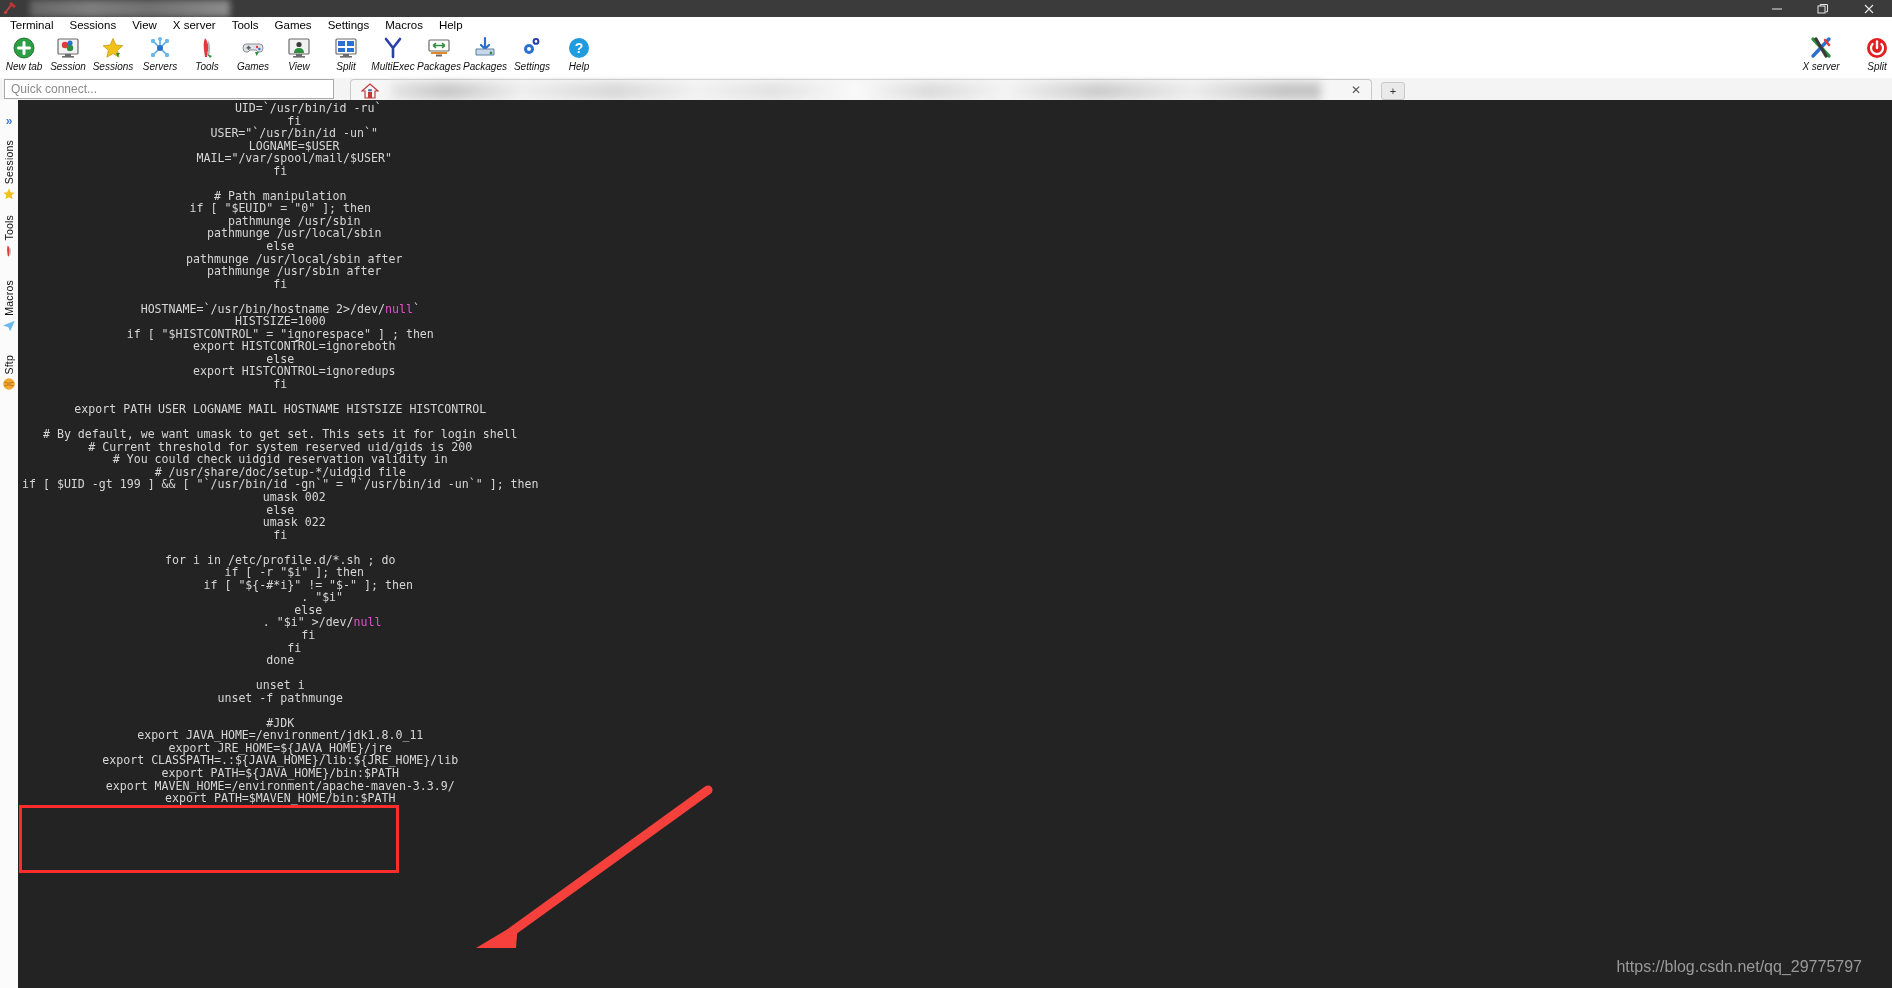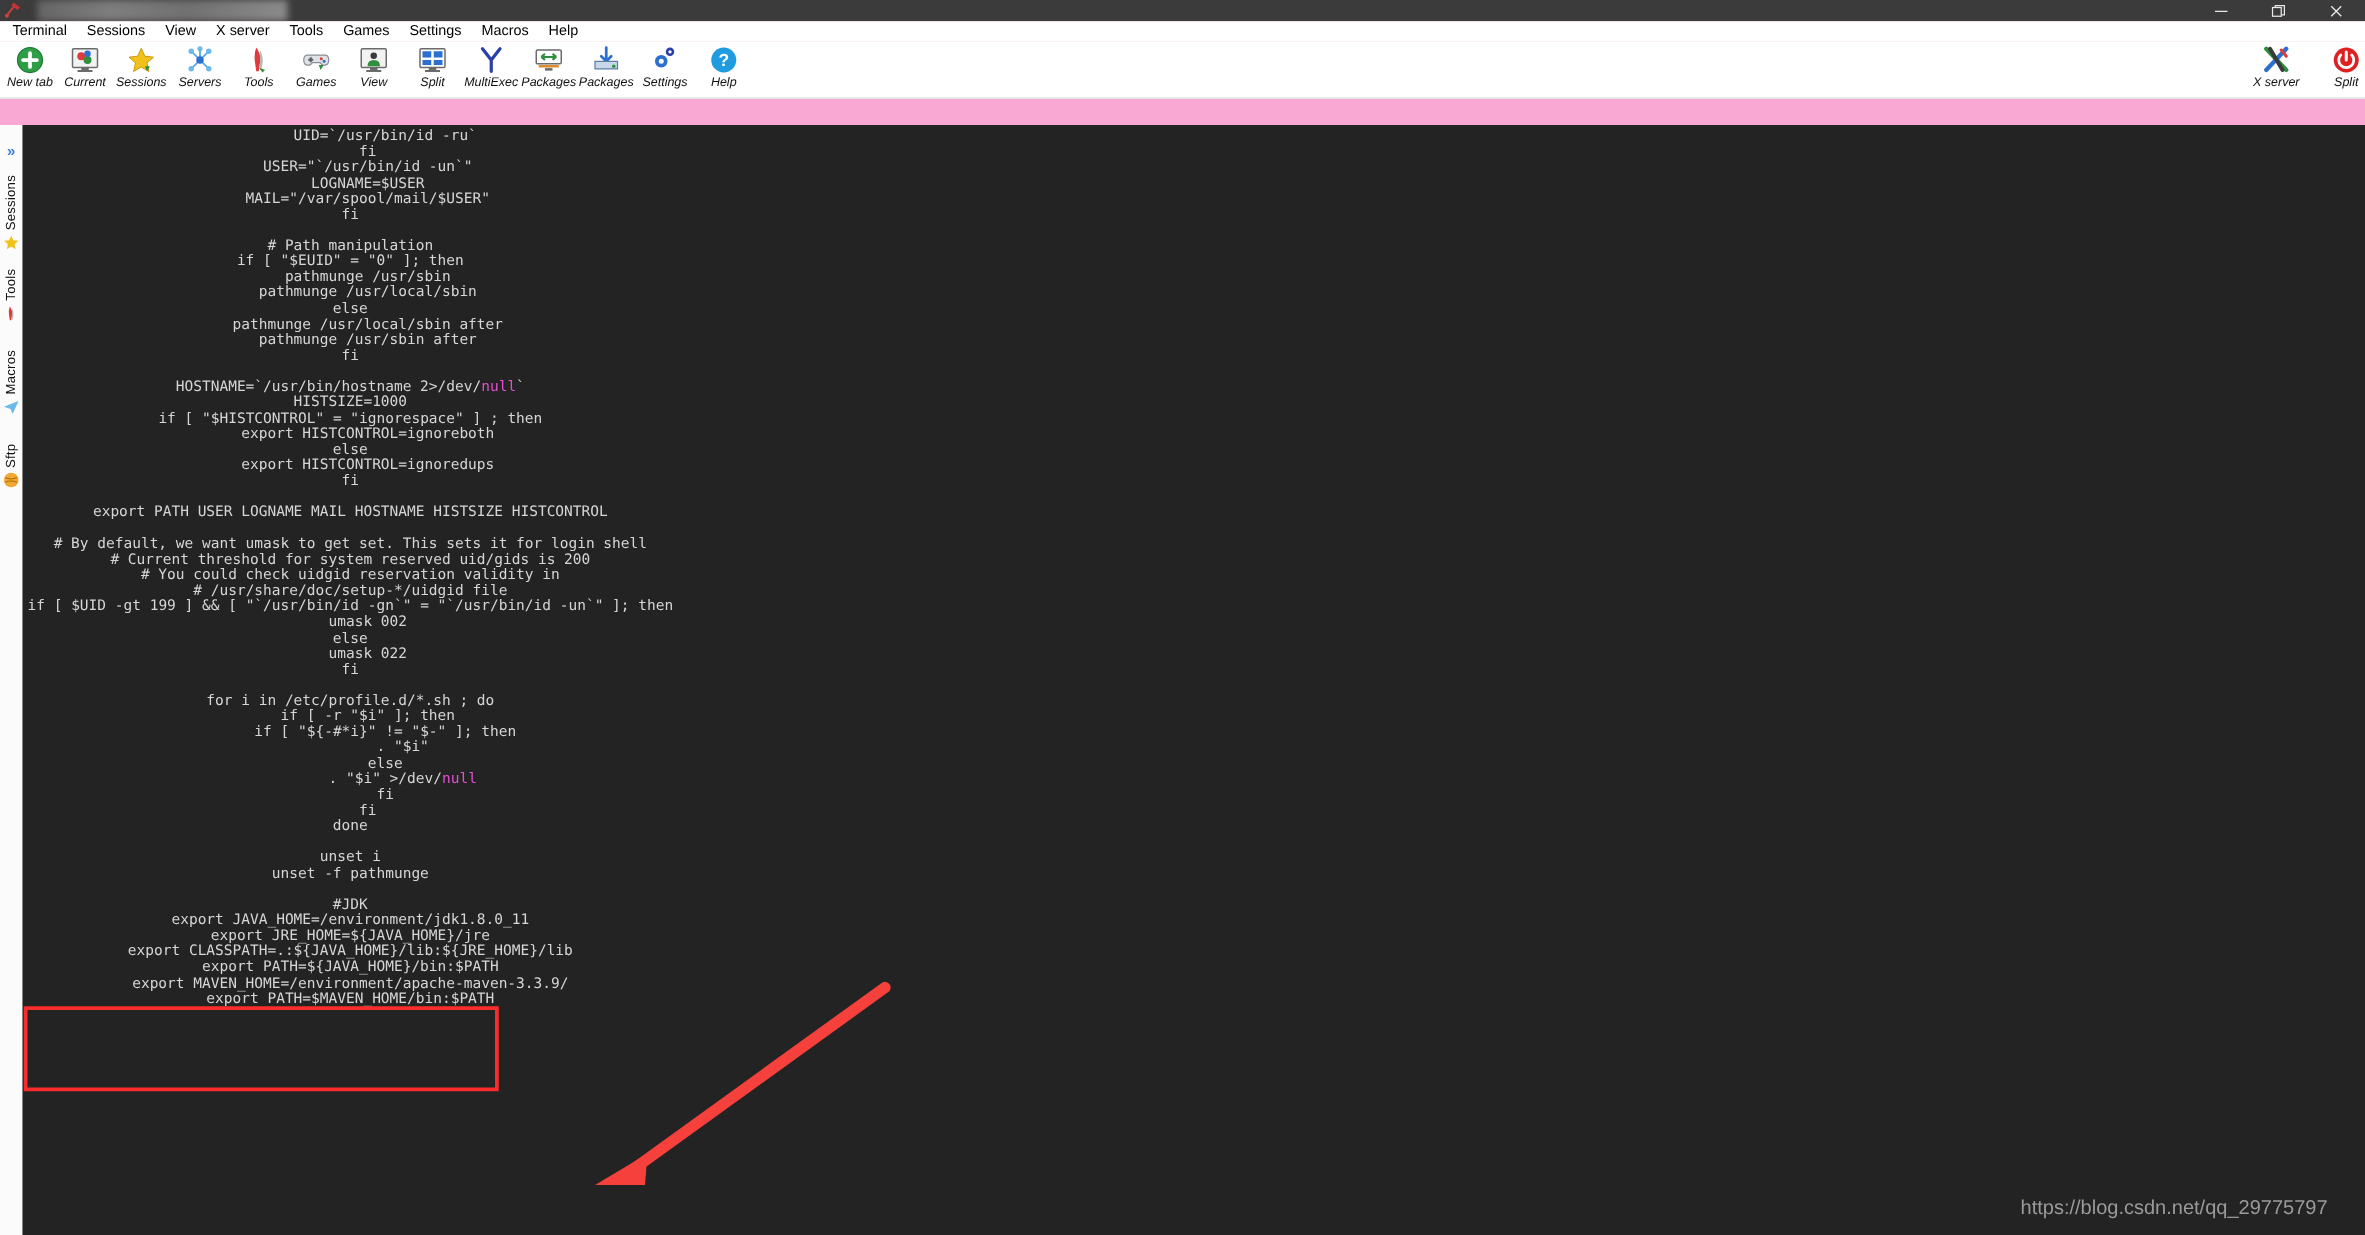--- a/index.html
+++ b/index.html
@@ -1,17 +1,17 @@
 <!DOCTYPE html>
 <html><head>
 <meta charset="utf-8">
 <style>
   html,body{margin:0;padding:0;background:#fff;}
   body{width:1892px;height:988px;overflow:hidden;font-family:"Liberation Sans",sans-serif;}
-  .app{position:relative;width:1892px;height:988px;background:#f9a8d4;}
+  .app{position:relative;width:1892px;height:988px;background:#000000;}
 
   
   .titlebar{position:absolute;left:0;top:0;width:1892px;height:17px;background:#3b3b3b;}
   .tb-blur{position:absolute;left:30px;top:0;width:200px;height:17px;
            background:linear-gradient(90deg,#6d6d6d,#8a8a8a 30%,#7a7a7a 60%,#9a9a9a);
            filter:blur(3px);opacity:.85;}
   .tb-logo{position:absolute;left:3px;top:1px;width:14px;height:14px;}
   .tb-btns{position:absolute;right:0;top:0;height:17px;display:flex;}
   .tb-btn{width:46px;height:17px;display:flex;align-items:center;justify-content:center;color:#e8e8e8;font-size:11px;line-height:1;}
   .tb-btn svg{display:block;}
@@ -128,21 +128,21 @@
       <span class="ic">
         <svg width="24" height="24" viewBox="0 0 24 24">
           <rect x="2" y="3" width="20" height="15" rx="1" fill="#f2f2f2" stroke="#6b6b6b" stroke-width="1.2"></rect>
           <rect x="9" y="18" width="6" height="2" fill="#6b6b6b"></rect>
             <rect x="6" y="20" width="12" height="1.6" fill="#6b6b6b"></rect>
           <circle cx="9" cy="9" r="3.2" fill="#e03b3b"></circle>
             <circle cx="14" cy="12" r="3.2" fill="#2f8f3f"></circle>
             <circle cx="14" cy="7" r="2.6" fill="#2b6fd0"></circle>
         </svg>
       </span>
-      <span class="lb">Current</span>
+      <span class="lb">Session</span>
     </div>
 
     <div class="tool" style="left:81px">
       <span class="ic">
         <svg width="24" height="24" viewBox="0 0 24 24">
           <path d="M12 2.6 L14.9 9 L21.8 9.7 L16.6 14.3 L18.1 21.2 L12 17.6 L5.9 21.2 L7.4 14.3 L2.2 9.7 L9.1 9 Z" fill="#f3c21a" stroke="#c79a10" stroke-width=".8"></path>
           <path d="M15 17 l4 0 -2.5 4 z" fill="#2f8f3f"></path>
         </svg>
       </span>
       <span class="lb">Sessions</span>
@@ -297,20 +297,36 @@
         <svg width="24" height="24" viewBox="0 0 24 24">
           <circle cx="12" cy="12" r="10" fill="#e02020"></circle>
           <path d="M12 5.5 V12" stroke="#fff" stroke-width="2.4" stroke-linecap="round"></path>
           <path d="M7.6 8 a6 6 0 1 0 8.8 0" stroke="#fff" stroke-width="2.2" fill="none" stroke-linecap="round"></path>
         </svg>
       </span>
       <span class="lb">Split</span>
     </div>
   </div>
 
+  <div class="qcrow">
+    <div class="qc">Quick connect...</div>
+
+    <div class="tabstrip">
+      <div class="tab">
+        <svg class="tab-home" viewBox="0 0 18 16">
+          <path d="M9 1 L17 8 H14 V15 H4 V8 H1 Z" fill="none" stroke="#c23b3b" stroke-width="1.2"></path>
+          <rect x="7" y="9" width="4" height="6" fill="#c23b3b"></rect>
+          <rect x="7.2" y="6.2" width="3.6" height="2.2" fill="#4a6fa8"></rect>
+        </svg>
+        <div class="tab-blur"></div>
+        <div class="tab-x">✕</div>
+      </div>
+      <div class="tab-plus">+</div>
+    </div>
+  </div>
 
   <div class="dock">
     <div class="dock-chev">»</div>
 
     <div class="dock-item" style="top:40px">
       <span class="dock-label">Sessions</span>
       <span class="dock-ic">
         <svg width="14" height="14" viewBox="0 0 24 24">
             <path d="M12 2.6 L14.9 9 L21.8 9.7 L16.6 14.3 L18.1 21.2 L12 17.6 L5.9 21.2 L7.4 14.3 L2.2 9.7 L9.1 9 Z" fill="#f3c21a"></path>
           </svg>

